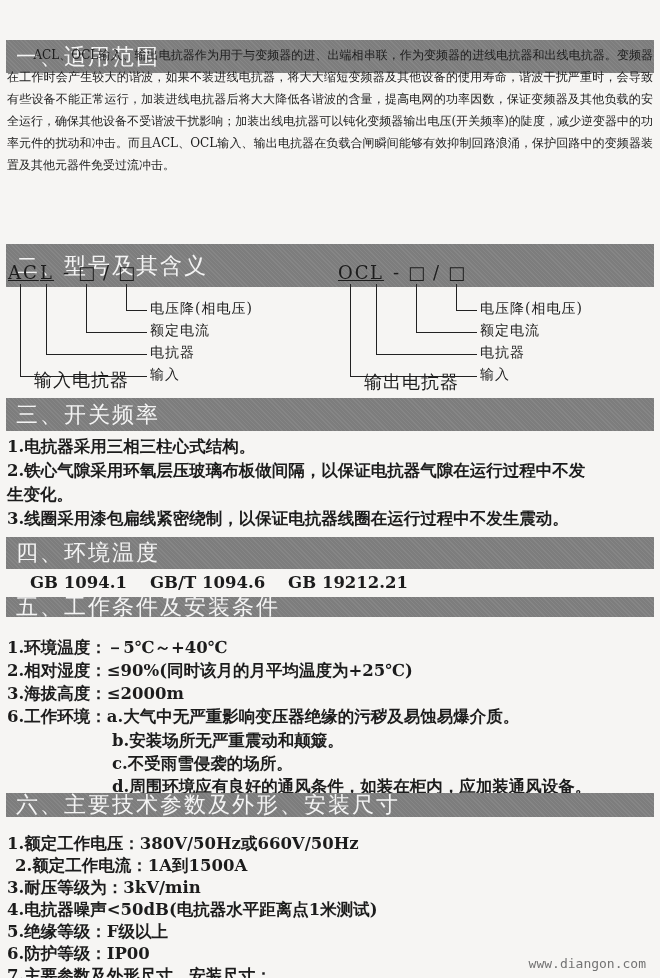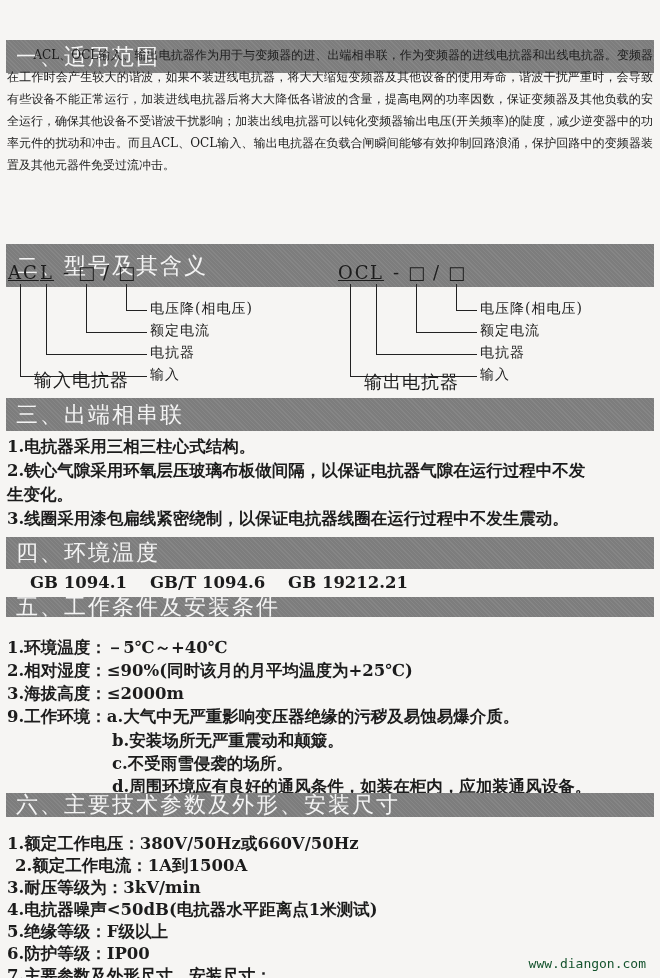--- a/index.html
+++ b/index.html
@@ -21,21 +21,21 @@
     padding-left:10px; box-sizing:border-box;
     display:flex; align-items:center;
   }
   .txt { position:absolute; left:7px; font-size:16.5px; line-height:22px; white-space:nowrap;font-weight:bold; }
   .para { position:absolute; left:7px; width:646px; font-size:12px; line-height:22px; text-align:justify; text-align-last:left; }
   .indent { text-indent:2.2em; }
   .diag { position:absolute; top:262px; width:310px; height:130px; font-size:17px; }
   .code { position:absolute; top:0; font-size:18px; letter-spacing:2px; }
   .lbl { position:absolute; font-size:14px; line-height:20px; letter-spacing:1px; }
   .line { position:absolute; border-color:#222; border-style:solid; border-width:0; }
-  .wm { position:absolute; right:14px; top:956px; font-family:"DejaVu Sans Mono","Liberation Mono",monospace; font-size:13px; color:#14532d; }
+  .wm { position:absolute; right:14px; top:956px; font-family:"DejaVu Sans Mono","Liberation Mono",monospace; font-size:13px; color:#737373; }
 </style>
 </head>
 <body>
 
 <div class="hdr" style="top:10px;height:33px;margin-top:30px;">一、适用范围</div>
 <div class="para indent" style="top:44px;">ACL、OCL输入、输出电抗器作为用于与变频器的进、出端相串联，作为变频器的进线电抗器和出线电抗器。变频器在工作时会产生较大的谐波，如果不装进线电抗器，将大大缩短变频器及其他设备的使用寿命，谐波干扰严重时，会导致有些设备不能正常运行，加装进线电抗器后将大大降低各谐波的含量，提高电网的功率因数，保证变频器及其他负载的安全运行，确保其他设备不受谐波干扰影响；加装出线电抗器可以钝化变频器输出电压(开关频率)的陡度，减少逆变器中的功率元件的扰动和冲击。而且ACL、OCL输入、输出电抗器在负载合闸瞬间能够有效抑制回路浪涌，保护回路中的变频器装置及其他元器件免受过流冲击。</div>
 
 <div class="hdr" style="top:244px;height:43px;">二、型号及其含义</div>
 
 <div class="diag" style="left:8px;">
@@ -68,34 +68,34 @@
   <div class="line" style="left:78px;top:22px;width:60px;height:48px;border-left-width:1.5px;border-bottom-width:1.5px;"></div>
   <div class="line" style="left:38px;top:22px;width:100px;height:70px;border-left-width:1.5px;border-bottom-width:1.5px;"></div>
   <div class="line" style="left:12px;top:22px;width:126px;height:92px;border-left-width:1.5px;border-bottom-width:1.5px;"></div>
   <span class="lbl" style="left:142px;top:36px;">电压降(相电压)</span>
   <span class="lbl" style="left:142px;top:58px;">额定电流</span>
   <span class="lbl" style="left:142px;top:80px;">电抗器</span>
   <span class="lbl" style="left:142px;top:102px;">输入</span>
   <span class="lbl" style="left:26px;top:110px;font-size:18px;">输出电抗器</span>
 </div>
 
-<div class="hdr" style="top:398px;height:33px;">三、出端相串联</div>
+<div class="hdr" style="top:398px;height:33px;">三、开关频率</div>
 <div class="txt" style="top:436px;">1.电抗器采用三相三柱心式结构。</div>
 <div class="txt" style="top:460px;">2.铁心气隙采用环氧层压玻璃布板做间隔，以保证电抗器气隙在运行过程中不发</div>
 <div class="txt" style="top:484px;">生变化。</div>
 <div class="txt" style="top:508px;">3.线圈采用漆包扁线紧密绕制，以保证电抗器线圈在运行过程中不发生震动。</div>
 
 <div class="hdr" style="top:537px;height:32px;">四、环境温度</div>
 <div class="txt" style="top:572px;left:30px;white-space:pre;">GB 1094.1    GB/T 1094.6    GB 19212.21</div>
 
 <div class="hdr" style="top:597px;height:20px;">五、工作条件及安装条件</div>
 <div class="txt" style="top:637px;">1.环境温度：－5℃～+40℃</div>
 <div class="txt" style="top:660px;">2.相对湿度：≤90%(同时该月的月平均温度为+25℃)</div>
 <div class="txt" style="top:683px;">3.海拔高度：≤2000m</div>
-<div class="txt" style="top:706px;">9.工作环境：a.大气中无严重影响变压器绝缘的污秽及易蚀易爆介质。</div>
+<div class="txt" style="top:706px;">6.工作环境：a.大气中无严重影响变压器绝缘的污秽及易蚀易爆介质。</div>
 <div class="txt" style="top:730px;left:112px;">b.安装场所无严重震动和颠簸。</div>
 <div class="txt" style="top:753px;left:112px;">c.不受雨雪侵袭的场所。</div>
 <div class="txt" style="top:776px;left:112px;">d.周围环境应有良好的通风条件，如装在柜内，应加装通风设备。</div>
 
 <div class="hdr" style="top:793px;height:24px;">六、主要技术参数及外形、安装尺寸</div>
 <div class="txt" style="top:833px;">1.额定工作电压：380V/50Hz或660V/50Hz</div>
 <div class="txt" style="top:855px;margin-left:8px;">2.额定工作电流：1A到1500A</div>
 <div class="txt" style="top:877px;">3.耐压等级为：3kV/min</div>
 <div class="txt" style="top:899px;">4.电抗器噪声&lt;50dB(电抗器水平距离点1米测试)</div>
 <div class="txt" style="top:921px;">5.绝缘等级：F级以上</div>

